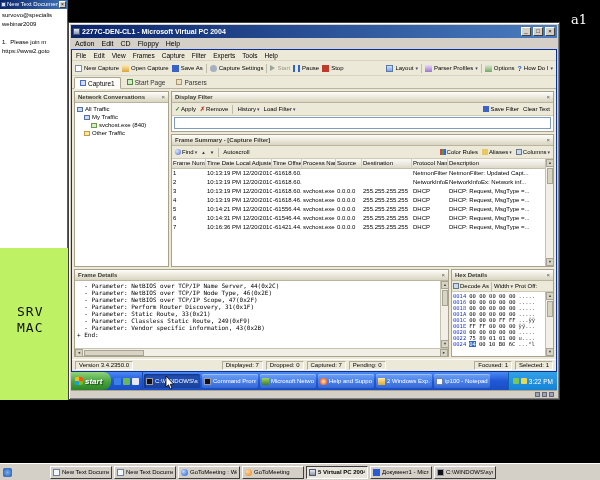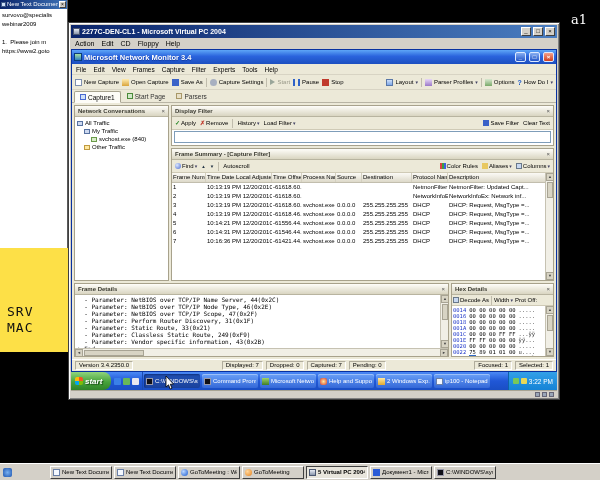--- a/index.html
+++ b/index.html
@@ -16,21 +16,21 @@
   
   .np{position:absolute;left:0;top:0;width:68px;height:248px;background:#fff;border-right:1px solid #5a5a5a;}
   .np-title{height:9px;background:linear-gradient(90deg,#0a246a,#3f74b8);color:#fff;font-size:6px;line-height:9px;display:flex;align-items:center;gap:1px;padding:0 1px;}
   .np-ico{width:5px;height:5px;background:#cfe0f8;border:1px solid #405a88;flex:none;}
   .np-ttext{flex:1;}
   .np-x{width:7px;height:7px;background:#d4d0c8;color:#000;font-size:5px;line-height:5px;text-align:center;border:1px solid;border-color:#fff #404040 #404040 #fff;flex:none;}
   .np-body{padding:2px;font-size:6px;}
   .np-body div{height:9px;line-height:9px;white-space:pre;overflow:hidden;}
 
   
-  .graypanel{position:absolute;left:0;top:248px;width:68px;height:104px;background:#fde047;padding:56px 0 0 7px;}
+  .graypanel{position:absolute;left:0;top:248px;width:68px;height:152px;background:#bef264;padding:56px 0 0 17px;}
   .bigtext{font-family:"DejaVu Sans Mono",monospace;font-size:13px;line-height:16px;color:#111;letter-spacing:1px;}
 
   
   .vpc{position:absolute;left:68px;top:22px;width:492px;height:378px;background:#d4d0c8;border:1px solid #404040;box-shadow:inset 1px 1px 0 #fff,inset -1px -1px 0 #808080;padding:2px;display:flex;flex-direction:column;}
   .vpc-title{height:13px;flex:none;background:linear-gradient(90deg,#0a246a,#4a7dc0);display:flex;align-items:center;gap:2px;padding:0 2px;}
   .i-vpc{background:linear-gradient(#e8ecf4,#8a96ac);border:1px solid #4a5670;}
   .vpc-ttext{color:#fff;font-size:7px;font-weight:bold;flex:1;}
   .cbtn{width:10px;height:9px;background:#d4d0c8;border:1px solid;border-color:#fff #404040 #404040 #fff;font-size:6px;line-height:7px;text-align:center;flex:none;}
   .vpc-menu{height:11px;flex:none;display:flex;align-items:center;gap:7px;padding:0 4px;font-size:7px;}
   .vm-screen{flex:1;background:#2a5cab;display:flex;flex-direction:column;overflow:hidden;}
@@ -201,27 +201,20 @@
   <span>Action</span>
       <span>Edit</span>
       <span>CD</span>
       <span>Floppy</span>
       <span>Help</span>
     </div>
 
   <div class="vm-screen">
 
     <div class="nm">
-      <div class="nm-title">
-        <span class="i-nm"></span>
-        <span class="nm-ttext trunc">Microsoft Network Monitor 3.4</span>
-        <span class="xpb">_</span>
-        <span class="xpb">□</span>
-        <span class="xpb close">×</span>
-      </div>
       <div class="nm-menu">
 
       <span>File</span>
           <span>Edit</span>
           <span>View</span>
           <span>Frames</span>
           <span>Capture</span>
           <span>Filter</span>
           <span>Experts</span>
           <span>Tools</span>

